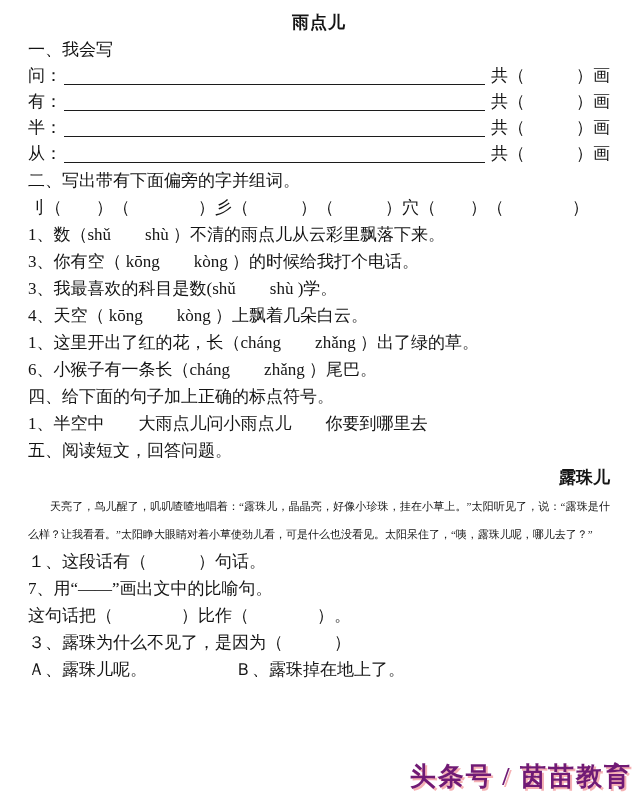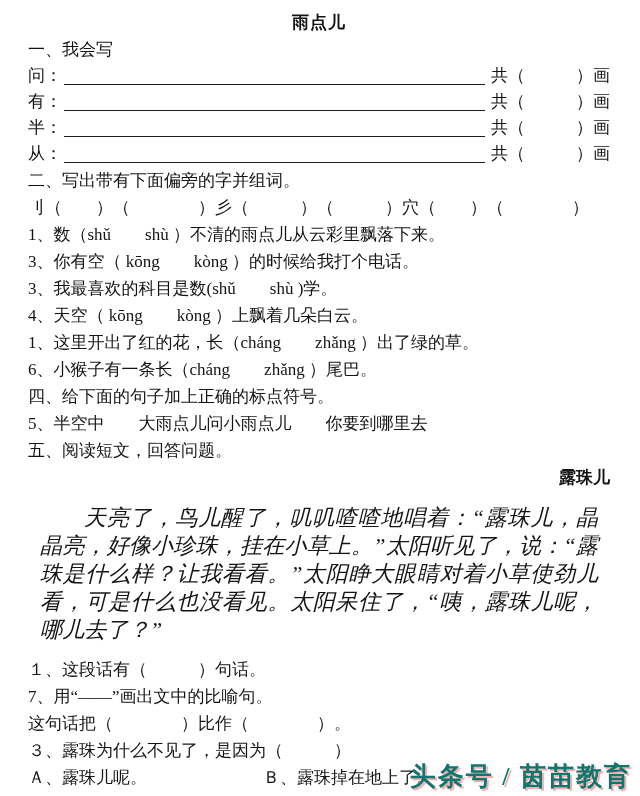--- a/index.html
+++ b/index.html
@@ -42,34 +42,33 @@
     height: 19px;
     margin: 0 6px 4px 2px;
   }
   .write-row .count { white-space: nowrap; }
   .subtitle {
     text-align: right;
     font-size: 17px; font-weight: bold;
     line-height: 28px;
   }
   .para {
-    font-size: 22px;
+    font-size: 11px;
     line-height: 28px;
     text-indent: 2em;
     text-align: justify;
-    margin: 12px;
-    font-style: italic;
+    margin: 0;
   }
   .opts {
     display: flex;
     font-size: 17px;
     line-height: 28px;
     white-space: nowrap;
   }
-  .opts .opt-b { margin-left: 116px; }
+  .opts .opt-b { margin-left: 88px; }
   .watermark {
     position: absolute;
     right: 8px; bottom: 2px;
     font-size: 26px;
     font-weight: bold;
     letter-spacing: 2px;
     text-shadow: 2px 2px 0 rgba(227, 30, 36, 0.35);
     white-space: nowrap;
   }
 </style>
@@ -107,30 +106,30 @@
   <div class="line">刂（　　）（　　　　）彡（　　　）（　　　）穴（　　）（　　　　）</div>
 
   <div class="line">1、数（shǔ　　shù ）不清的雨点儿从云彩里飘落下来。</div>
   <div class="line">3、你有空（ kōng　　kòng ）的时候给我打个电话。</div>
   <div class="line">3、我最喜欢的科目是数(shǔ　　shù )学。</div>
   <div class="line">4、天空（ kōng　　kòng ）上飘着几朵白云。</div>
   <div class="line">1、这里开出了红的花，长（cháng　　zhǎng ）出了绿的草。</div>
   <div class="line">6、小猴子有一条长（cháng　　zhǎng ）尾巴。</div>
 
   <div class="heading">四、给下面的句子加上正确的标点符号。</div>
-  <div class="line">5、半空中　　大雨点儿问小雨点儿　　你要到哪里去</div>
+  <div class="line">1、半空中　　大雨点儿问小雨点儿　　你要到哪里去</div>
 
   <div class="heading">五、阅读短文，回答问题。</div>
   <div class="subtitle">露珠儿</div>
   <p class="para">天亮了，鸟儿醒了，叽叽喳喳地唱着：“露珠儿，晶晶亮，好像小珍珠，挂在小草上。”太阳听见了，说：“露珠是什么样？让我看看。”太阳睁大眼睛对着小草使劲儿看，可是什么也没看见。太阳呆住了，“咦，露珠儿呢，哪儿去了？”</p>
 
   <div class="line">１、这段话有（　　　）句话。</div>
   <div class="line">7、用“——”画出文中的比喻句。</div>
   <div class="line">这句话把（　　　　）比作（　　　　）。</div>
   <div class="line">３、露珠为什么不见了，是因为（　　　）</div>
 
   <div class="opts">
     <span class="opt-a">Ａ、露珠儿呢。</span>
     <span class="opt-b">Ｂ、露珠掉在地上了。</span>
   </div>
 
-  <div class="watermark" style="color: #0f766e;">头条号 / 茵苗教育</div>
+  <div class="watermark" style="color: #701a75;">头条号 / 茵苗教育</div>
 </div>
 
 </body></html>

